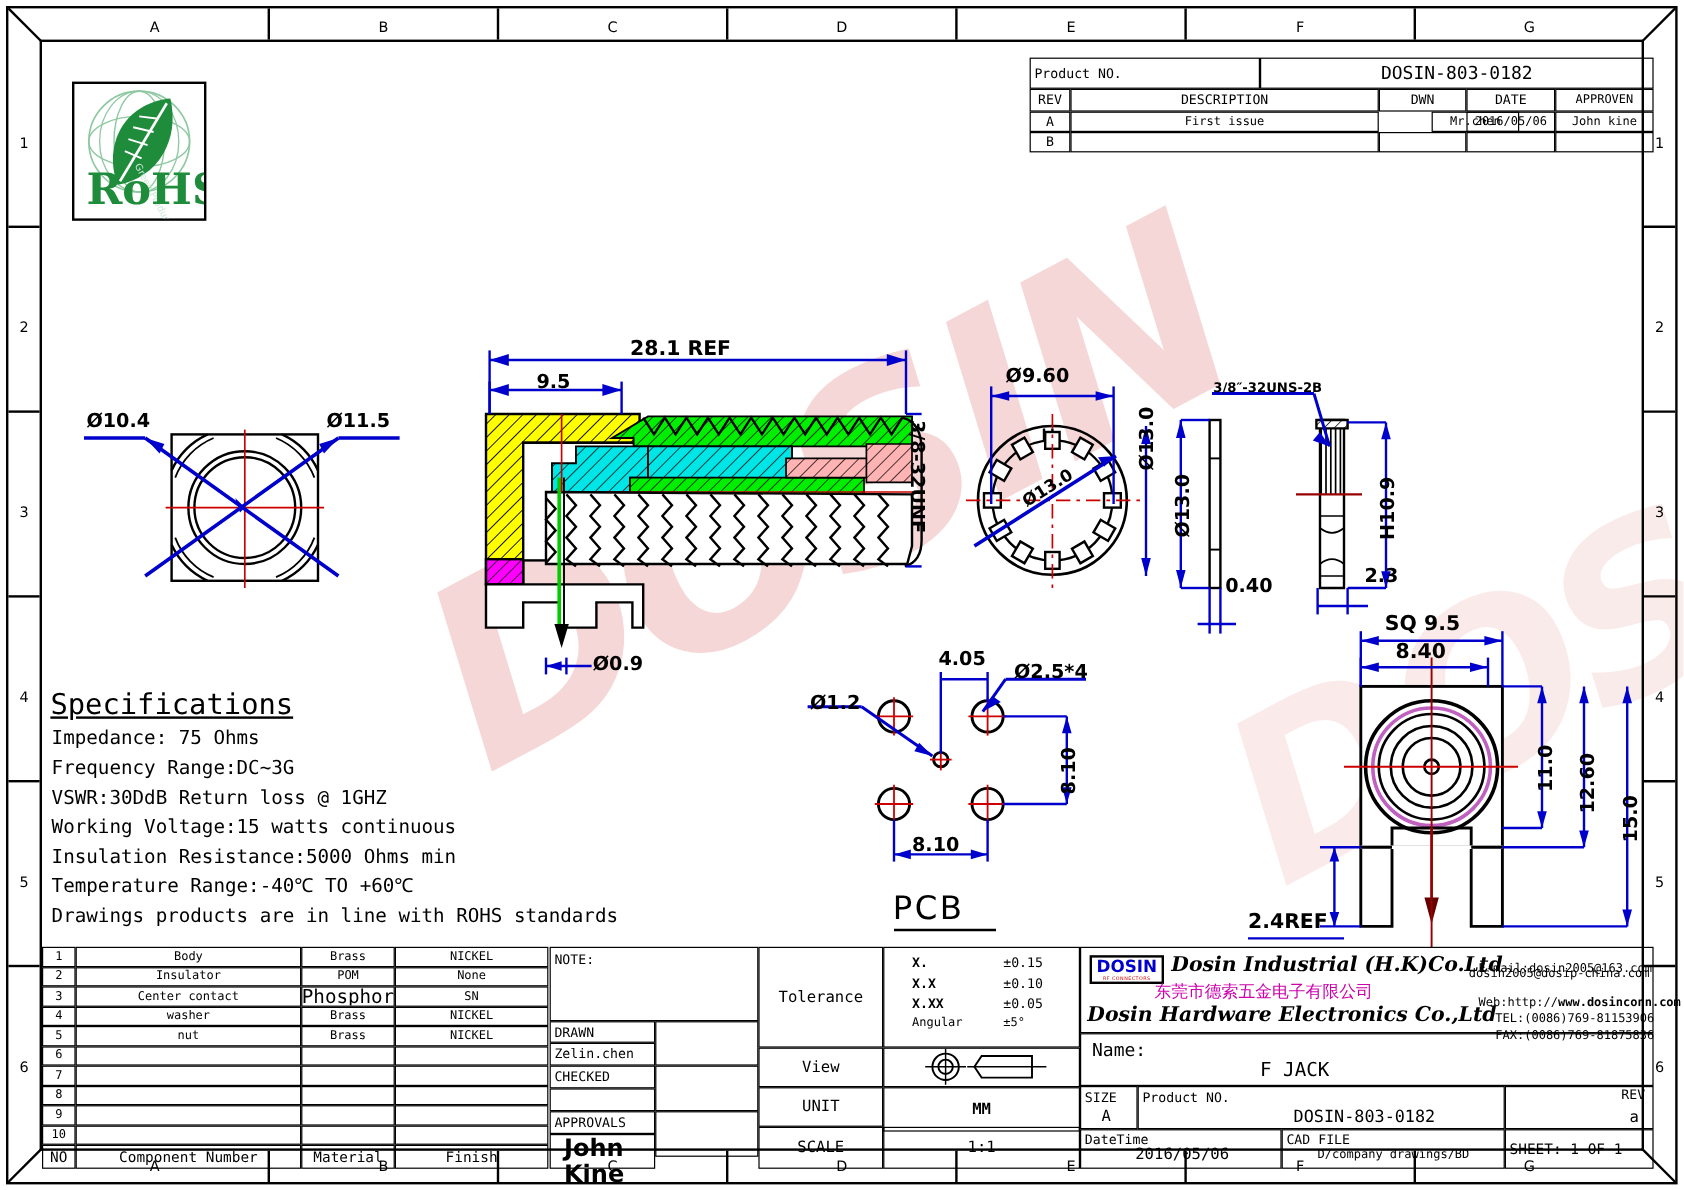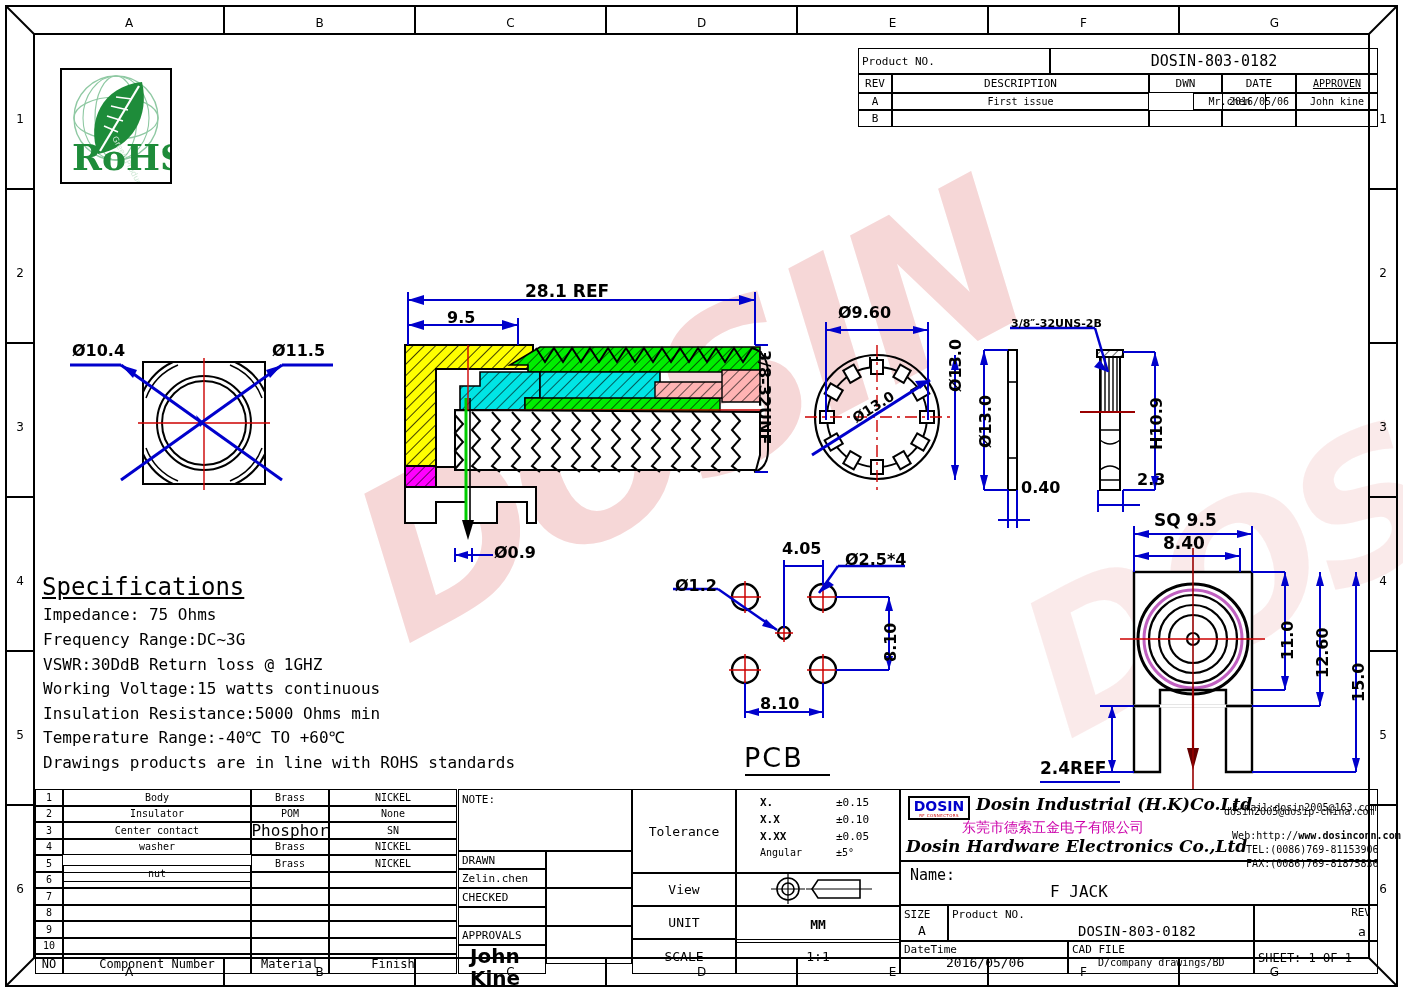--- a/index.html
+++ b/index.html
@@ -179,21 +179,21 @@
     </svg>
   </div>
 
   <div class="cell" style="left:858px; top:48px; width:192px; height:26px;">Product NO.</div>
   <div class="cell ctr" style="left:1050px; top:48px; width:328px; height:26px; font-size:15px;">DOSIN-803-0182</div>
 
   <div class="cell ctr" style="left:858px; top:74px; width:34px; height:19px;">REV</div>
   <div class="cell ctr" style="left:892px; top:74px; width:257px; height:19px;">DESCRIPTION</div>
   <div class="cell ctr" style="left:1149px; top:74px; width:73px; height:19px;">DWN</div>
   <div class="cell ctr" style="left:1222px; top:74px; width:74px; height:19px;">DATE</div>
-  <div class="cell ctr" style="left:1296px; top:74px; width:82px; height:19px; font-size:10px;text-decoration:underline;">APPROVEN</div>
+  <div class="cell ctr" style="left:1296px; top:74px; width:82px; height:19px; font-size:10px;">APPROVEN</div>
 
   <div class="cell ctr" style="left:858px; top:93px; width:34px; height:17px;">A</div>
   <div class="cell ctr" style="left:892px; top:93px; width:257px; height:17px; font-size:10px;">First issue</div>
   <div class="cell ctr" style="left:1149px; top:93px; width:73px; height:17px; font-size:10px;margin-left:44px;">Mr.chen</div>
   <div class="cell ctr" style="left:1222px; top:93px; width:74px; height:17px; font-size:10px;">2016/05/06</div>
   <div class="cell ctr" style="left:1296px; top:93px; width:82px; height:17px; font-size:10px;">John kine</div>
 
   <div class="cell ctr" style="left:858px; top:110px; width:34px; height:17px;">B</div>
   <div class="cell ctr" style="left:892px; top:110px; width:257px; height:17px;"></div>
   <div class="cell ctr" style="left:1149px; top:110px; width:73px; height:17px;"></div>
@@ -620,21 +620,21 @@
       <div class="cell ctr" style="left: 329px; top: 805.5px; width: 128px; height: 16.5px; font-size: 10px;">None</div>
       <div class="cell ctr" style="left: 35px; top: 822px; width: 28px; height: 16.5px; font-size: 10px;">3</div>
       <div class="cell ctr" style="left: 63px; top: 822px; width: 188px; height: 16.5px; font-size: 10px;">Center contact</div>
       <div class="cell ctr" style="left: 251px; top: 822px; width: 78px; height: 16.5px; font-size: 16px;">Phosphor</div>
       <div class="cell ctr" style="left: 329px; top: 822px; width: 128px; height: 16.5px; font-size: 10px;">SN</div>
       <div class="cell ctr" style="left: 35px; top: 838.5px; width: 28px; height: 16.5px; font-size: 10px;">4</div>
       <div class="cell ctr" style="left: 63px; top: 838.5px; width: 188px; height: 16.5px; font-size: 10px;">washer</div>
       <div class="cell ctr" style="left: 251px; top: 838.5px; width: 78px; height: 16.5px; font-size: 10px;">Brass</div>
       <div class="cell ctr" style="left: 329px; top: 838.5px; width: 128px; height: 16.5px; font-size: 10px;">NICKEL</div>
       <div class="cell ctr" style="left: 35px; top: 855px; width: 28px; height: 16.5px; font-size: 10px;">5</div>
-      <div class="cell ctr" style="left: 63px; top: 855px; width: 188px; height: 16.5px; font-size: 10px; margin-top: 10px;">nut</div>
+      <div class="cell ctr" style="left: 63px; top: 855px; width: 188px; height: 16.5px; font-size: 10px;">nut</div>
       <div class="cell ctr" style="left: 251px; top: 855px; width: 78px; height: 16.5px; font-size: 10px;">Brass</div>
       <div class="cell ctr" style="left: 329px; top: 855px; width: 128px; height: 16.5px; font-size: 10px;">NICKEL</div>
       <div class="cell ctr" style="left: 35px; top: 871.5px; width: 28px; height: 16.5px; font-size: 10px;">6</div>
       <div class="cell ctr" style="left: 63px; top: 871.5px; width: 188px; height: 16.5px; font-size: 10px;"></div>
       <div class="cell ctr" style="left: 251px; top: 871.5px; width: 78px; height: 16.5px; font-size: 10px;"></div>
       <div class="cell ctr" style="left: 329px; top: 871.5px; width: 128px; height: 16.5px; font-size: 10px;"></div>
       <div class="cell ctr" style="left: 35px; top: 888px; width: 28px; height: 16.5px; font-size: 10px;">7</div>
       <div class="cell ctr" style="left: 63px; top: 888px; width: 188px; height: 16.5px; font-size: 10px;"></div>
       <div class="cell ctr" style="left: 251px; top: 888px; width: 78px; height: 16.5px; font-size: 10px;"></div>
       <div class="cell ctr" style="left: 329px; top: 888px; width: 128px; height: 16.5px; font-size: 10px;"></div>

